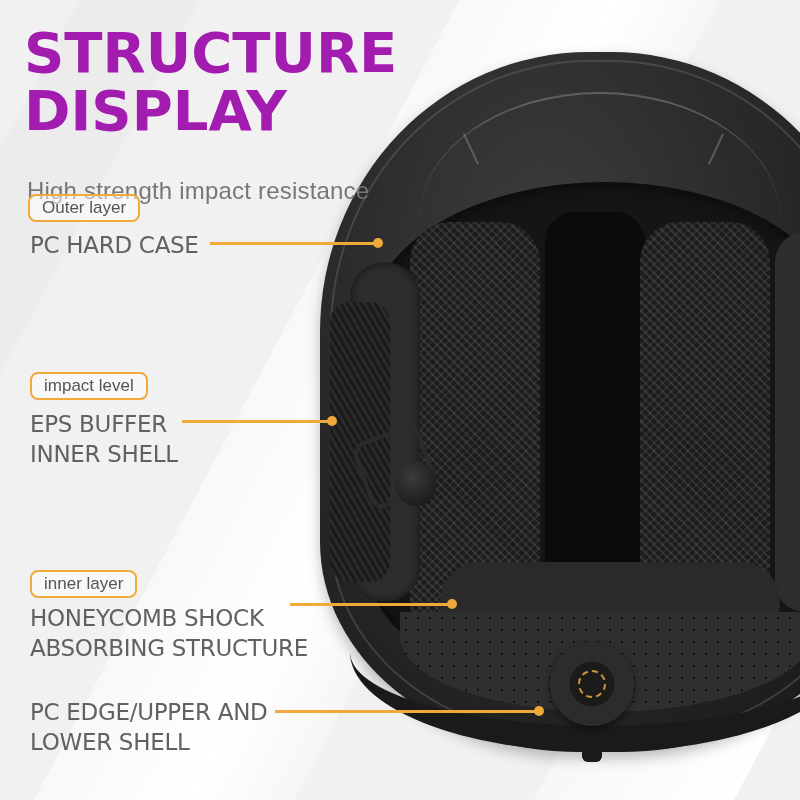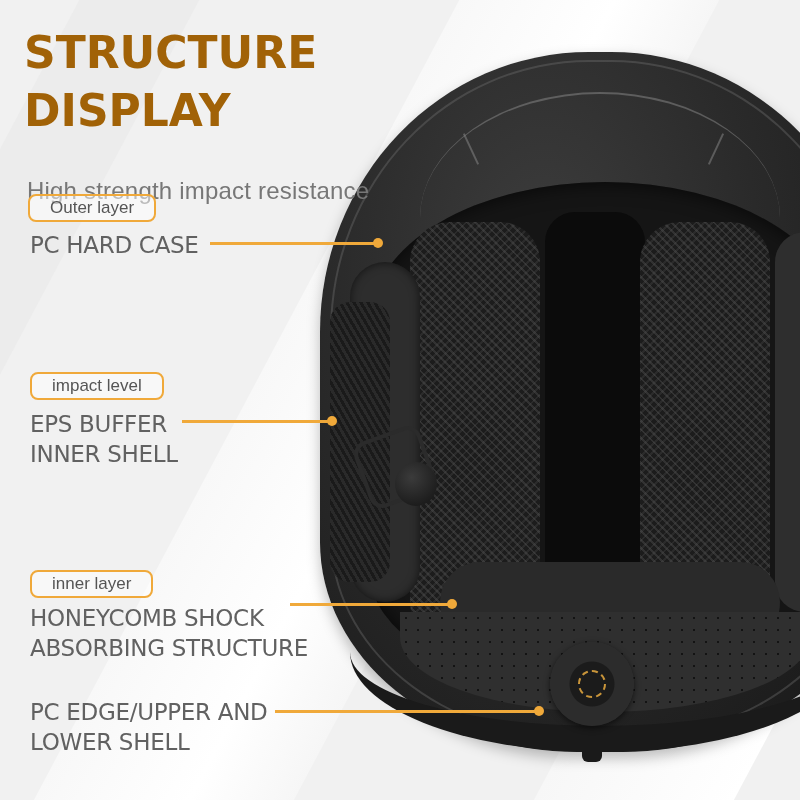--- a/index.html
+++ b/index.html
@@ -98,28 +98,28 @@
     position: absolute; left: 30px; top: 600px; width: 500px; height: 100px;
     border-radius: 0 0 50% 50% / 0 0 100% 100%;
     border-bottom: 26px solid #1a1a1a;
   }
   .clip { position: absolute; left: 262px; top: 688px; width: 20px; height: 22px; background: #1a1a1a; border-radius: 0 0 6px 6px; }
 
   
   .title {
     position: absolute; left: 24px; top: 24px;
     font-family: "DejaVu Sans", sans-serif; font-weight: bold;
-    font-size: 44px; line-height: 58px; color: #a16207; letter-spacing: 0px;
+    font-size: 56px; line-height: 58px; color: #a21caf; letter-spacing: 0px;
   }
   .subtitle {
     position: absolute; left: 27px; top: 140px;
     font-size: 24px; color: #777; letter-spacing: 0.2px; margin-top: 37px;
   }
   .tag {
-    position: absolute; height: 28px; padding: 0 20px;
+    position: absolute; height: 28px; padding: 0 12px;
     border: 2px solid #f0a93a; border-radius: 8px;
     font-size: 17px; line-height: 24px; color: #555; background: rgba(255,255,255,.5);
   }
   .heading {
     position: absolute; font-family: "DejaVu Sans", sans-serif; font-weight: normal;
     font-size: 23px; line-height: 30px; color: #616161; letter-spacing: -0.3px;
   }
   .leader { position: absolute; height: 3px; background: #f0a93a; }
   .dot { position: absolute; width: 10px; height: 10px; border-radius: 50%; background: #f0a93a; }
 </style>

